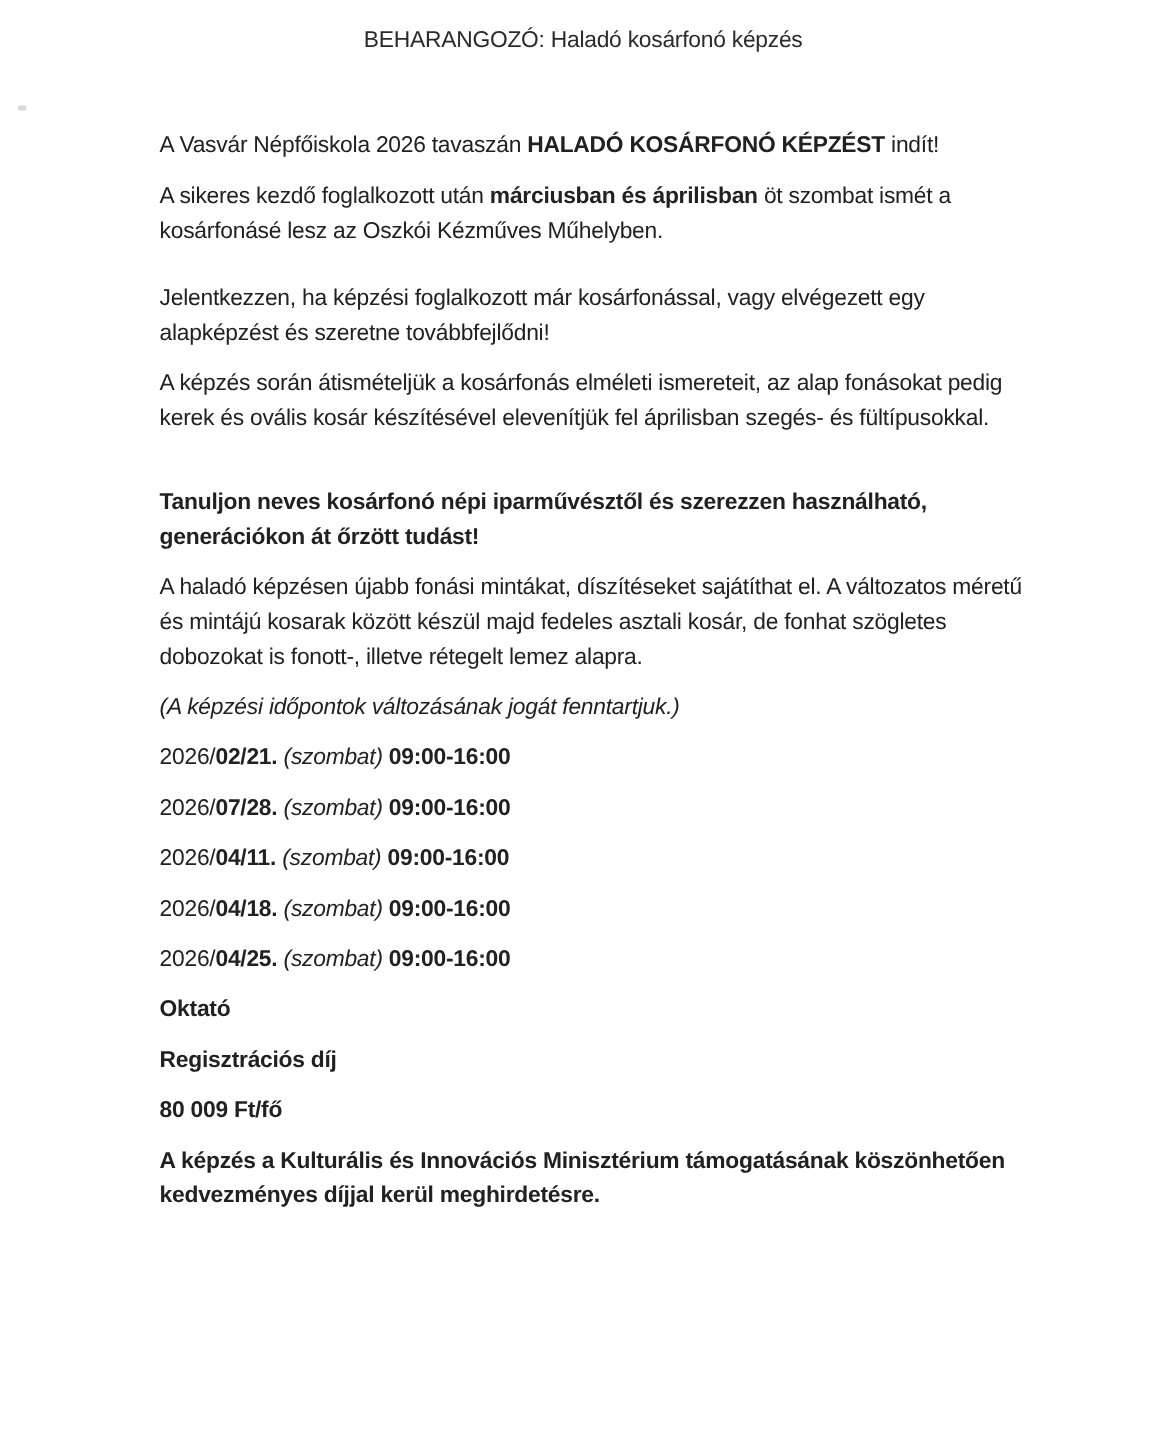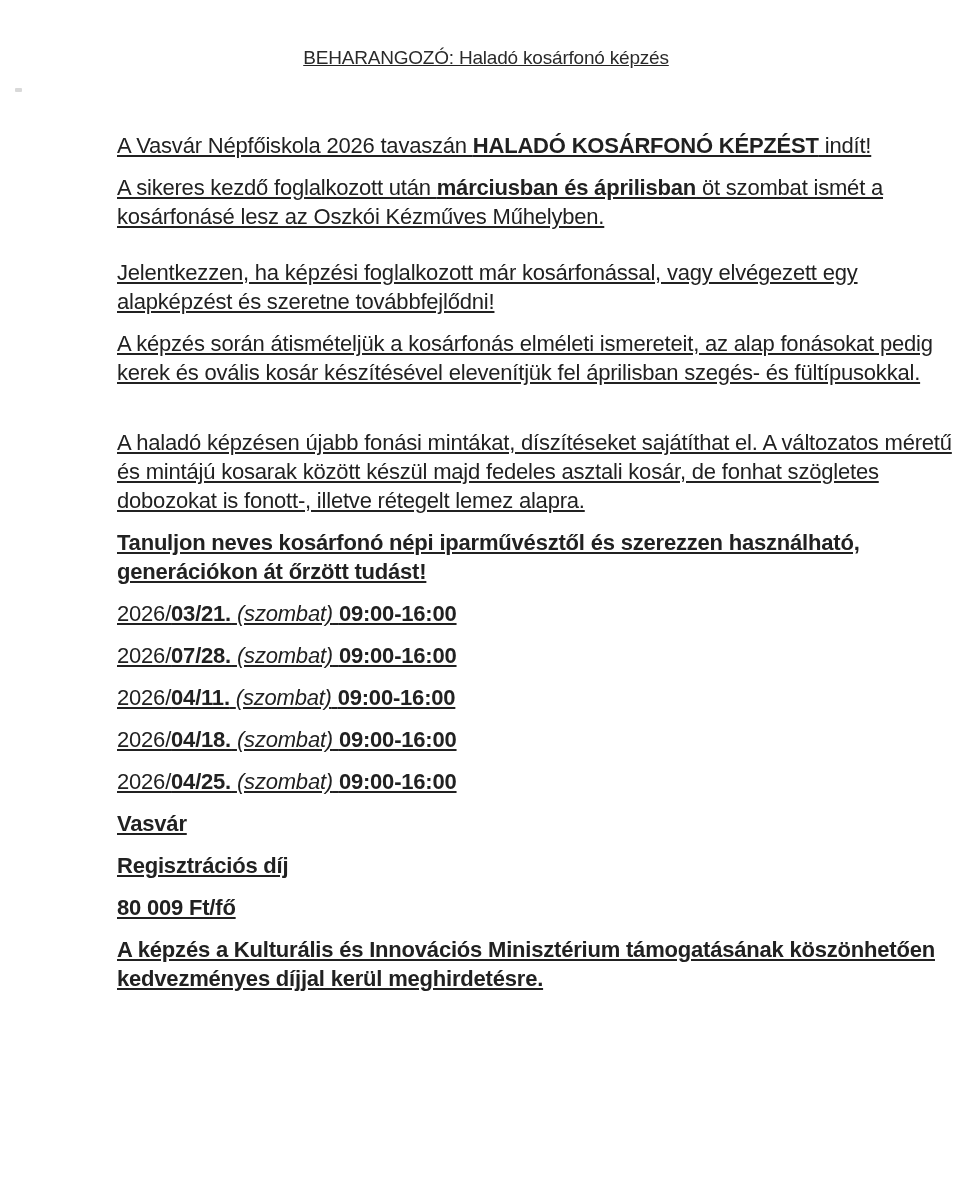--- a/index.html
+++ b/index.html
@@ -11,41 +11,40 @@
     width: 972px;
     height: 1200px;
     overflow: hidden;
     font-family: "Liberation Sans", "DejaVu Sans", sans-serif;
     color: #212121;
   }
   .page {
     position: relative;
     width: 972px;
     height: 1200px;
-    padding-top: 43px;
+    padding-top: 19px;
     box-sizing: border-box;
-    text-decoration: underline;
   }
   .doc-title {
     display: block;
     width: 100%;
     text-align: center;
     font-size: 19px;
     line-height: 29px;
     letter-spacing: -0.2px;
     color: #2a2a2a;
     margin: 0 0 59px 0;
   }
   .content {
     padding-left: 117px;
     padding-right: 40px;
   }
   .para {
-    margin: 0 0 13px 0;
-    font-size: 22px;
+    margin: 0 0 13px 16px;
+    font-size: 19px;
     line-height: 29px;
     letter-spacing: -0.2px;
   }
   .para .line {
     display: block;
     white-space: nowrap;
   }
   .bold { font-weight: 700; }
   .italic { font-style: italic; }
   .b { font-weight: 700; }
@@ -79,46 +78,49 @@
       <div class="spacer-sm"></div>
       <p class="para">
         <span class="line"><span>Jelentkezzen, ha képzési foglalkozott már kosárfonással, vagy elvégezett egy</span></span>
         <span class="line"><span>alapképzést és szeretne továbbfejlődni!</span></span>
       </p>
       <p class="para">
         <span class="line"><span>A képzés során átismételjük a kosárfonás elméleti ismereteit, az alap fonásokat pedig</span></span>
         <span class="line"><span>kerek és ovális kosár készítésével elevenítjük fel áprilisban szegés- és fültípusokkal.</span></span>
       </p>
       <div class="spacer-lg"></div>
+      <p class="para bold">
+        <span class="line"><span>Tanuljon neves kosárfonó népi iparművésztől és szerezzen használható,</span></span>
+        <span class="line"><span>generációkon át őrzött tudást!</span></span>
+      </p>
       <p class="para">
         <span class="line"><span>A haladó képzésen újabb fonási mintákat, díszítéseket sajátíthat el. A változatos méretű</span></span>
         <span class="line"><span>és mintájú kosarak között készül majd fedeles asztali kosár, de fonhat szögletes</span></span>
         <span class="line"><span>dobozokat is fonott-, illetve rétegelt lemez alapra.</span></span>
       </p>
-      <p class="para bold">
-        <span class="line"><span>Tanuljon neves kosárfonó népi iparművésztől és szerezzen használható,</span></span>
-        <span class="line"><span>generációkon át őrzött tudást!</span></span>
+      <p class="para italic">
+        <span class="line"><span>(A képzési időpontok változásának jogát fenntartjuk.)</span></span>
       </p>
       <p class="para date">
-        <span class="line"><span>2026/</span><span class="b">03/21.</span><span> </span><span class="i">(szombat)</span><span> </span><span class="b">09:00-16:00</span></span>
+        <span class="line"><span>2026/</span><span class="b">02/21.</span><span> </span><span class="i">(szombat)</span><span> </span><span class="b">09:00-16:00</span></span>
       </p>
       <p class="para date">
         <span class="line"><span>2026/</span><span class="b">07/28.</span><span> </span><span class="i">(szombat)</span><span> </span><span class="b">09:00-16:00</span></span>
       </p>
       <p class="para date">
         <span class="line"><span>2026/</span><span class="b">04/11.</span><span> </span><span class="i">(szombat)</span><span> </span><span class="b">09:00-16:00</span></span>
       </p>
       <p class="para date">
         <span class="line"><span>2026/</span><span class="b">04/18.</span><span> </span><span class="i">(szombat)</span><span> </span><span class="b">09:00-16:00</span></span>
       </p>
       <p class="para date">
         <span class="line"><span>2026/</span><span class="b">04/25.</span><span> </span><span class="i">(szombat)</span><span> </span><span class="b">09:00-16:00</span></span>
       </p>
       <p class="para bold">
-        <span class="line"><span>Vasvár</span></span>
+        <span class="line"><span>Oktató</span></span>
       </p>
       <p class="para bold">
         <span class="line"><span>Regisztrációs díj</span></span>
       </p>
       <p class="para bold">
         <span class="line"><span>80 009 Ft/fő</span></span>
       </p>
       <p class="para bold">
         <span class="line"><span>A képzés a Kulturális és Innovációs Minisztérium támogatásának köszönhetően</span></span>
         <span class="line"><span>kedvezményes díjjal kerül meghirdetésre.</span></span>

